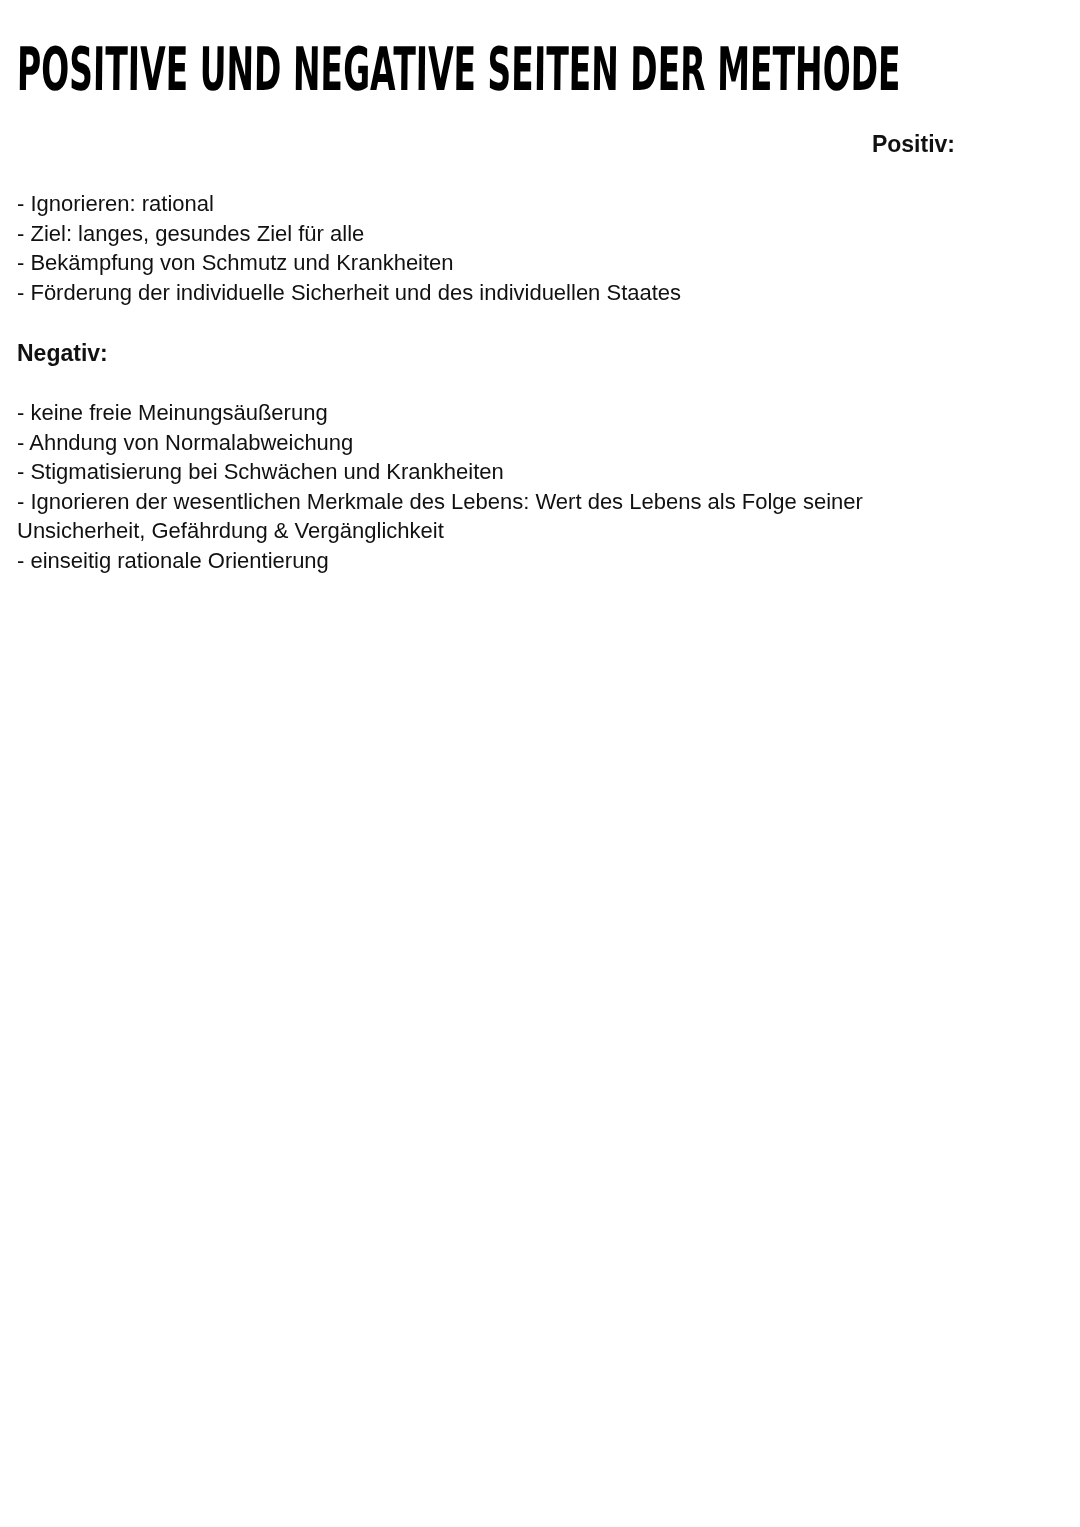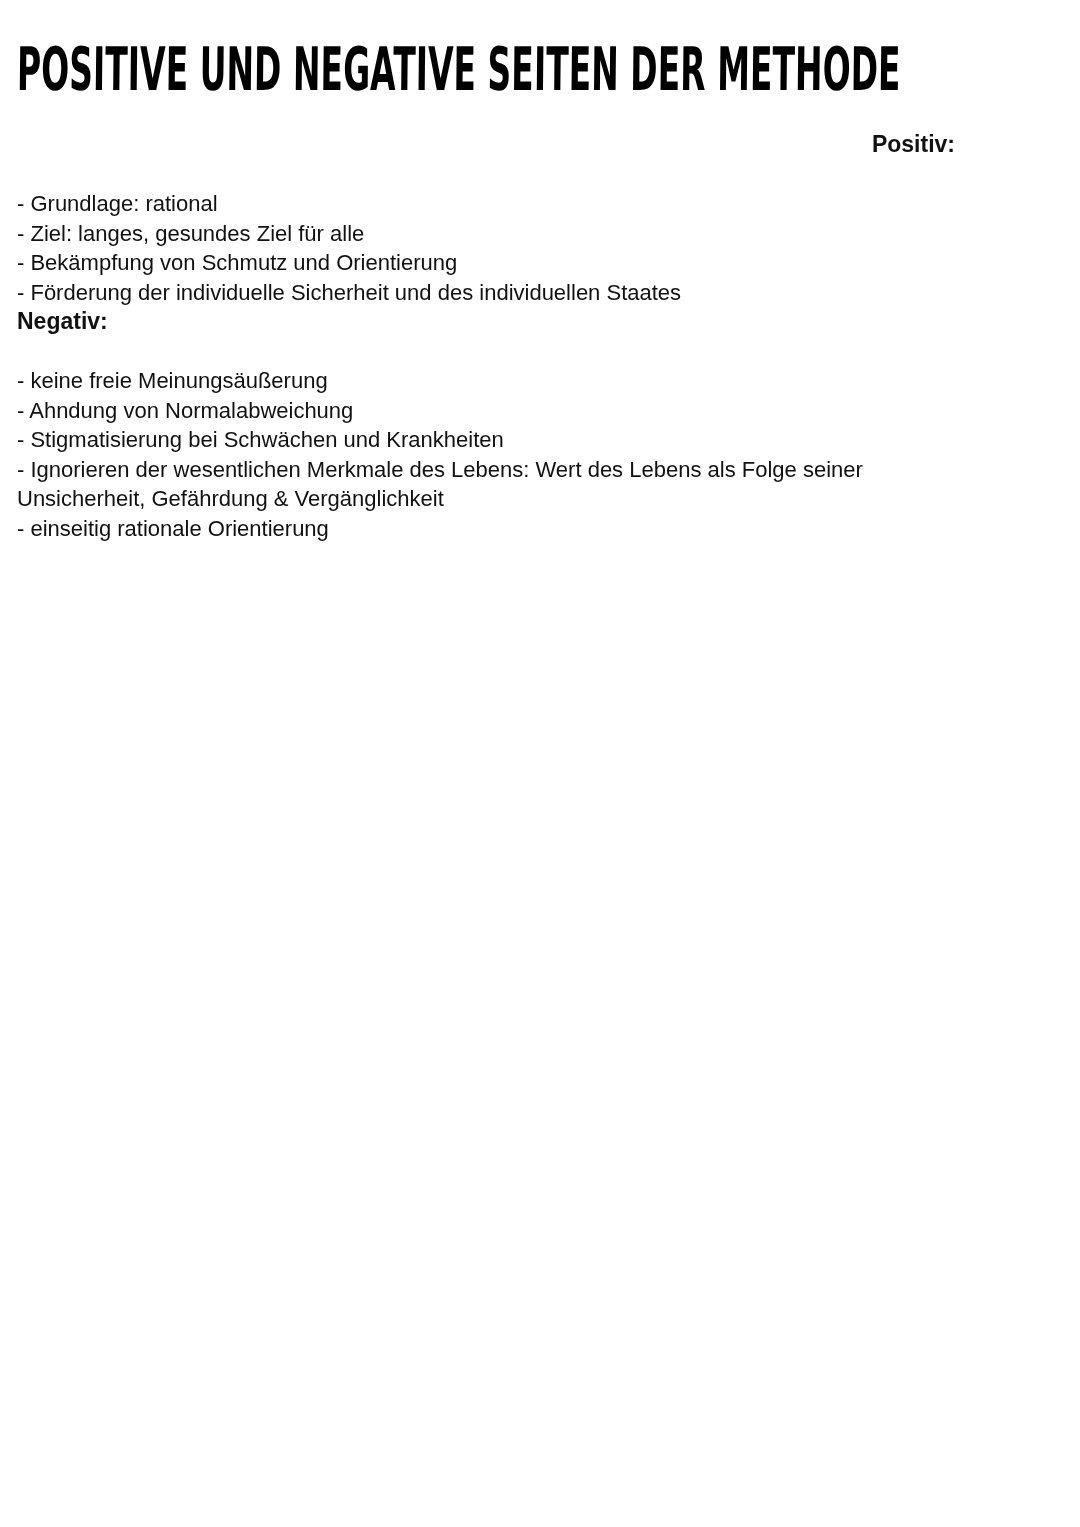--- a/index.html
+++ b/index.html
@@ -38,20 +38,21 @@
     font-size: 23px;
     font-weight: bold;
     line-height: 29px;
     color: #111111;
   }
   .section-heading.first {
     margin-top: 30px;
     text-align: right;
   }
   .section-heading.second {
+    margin-top: 32px;
   }
   .item-list {
     margin: 30px 0 0 0;
     padding: 0;
     list-style: none;
     font-size: 22px;
     line-height: 29.5px;
     color: #111111;
     max-width: 1020px;
   }
@@ -63,23 +64,23 @@
 </head>
 <body>
 
 <div class="page">
 
   <h1 class="doc-title">POSITIVE UND NEGATIVE SEITEN DER METHODE</h1>
 
   <section>
     <h2 class="section-heading first">Positiv:</h2>
     <ul class="item-list">
-      <li>- Grundlage: rational</li>
+      <li>- Ignorieren: rational</li>
       <li>- Ziel: langes, gesundes Ziel für alle</li>
-      <li>- Bekämpfung von Schmutz und Orientierung</li>
+      <li>- Bekämpfung von Schmutz und Krankheiten</li>
       <li>- Förderung der individuelle Sicherheit und des individuellen Staates</li>
     </ul>
   </section>
 
   <section>
     <h2 class="section-heading second">Negativ:</h2>
     <ul class="item-list">
       <li>- keine freie Meinungsäußerung</li>
       <li>- Ahndung von Normalabweichung</li>
       <li>- Stigmatisierung bei Schwächen und Krankheiten</li>

